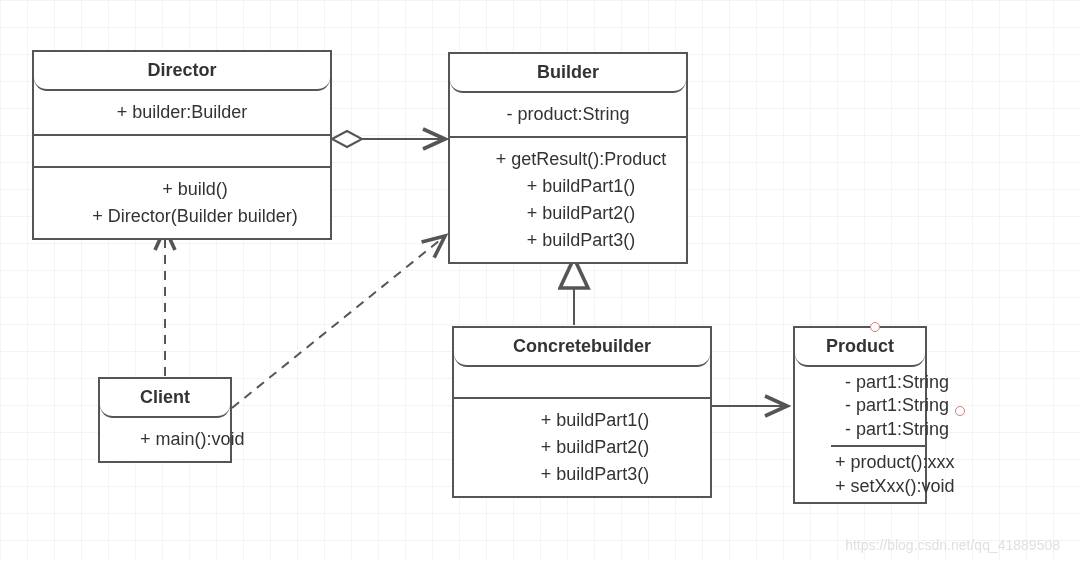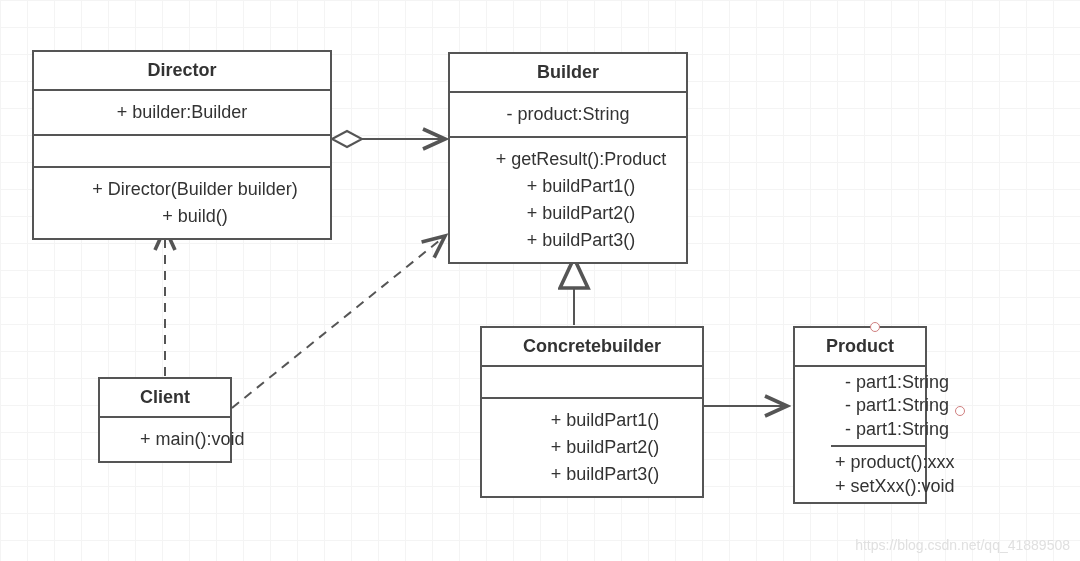--- a/index.html
+++ b/index.html
@@ -19,40 +19,41 @@
   .uml-box {
     position: absolute;
     background: #fff;
     border: 2px solid #555;
   }
   .uml-title {
     font-weight: bold;
     text-align: center;
     padding: 8px 14px;
     border-bottom: 2px solid #555;
+    border-radius: 13px;
   }
   .uml-section {
     padding: 8px 14px;
     border-bottom: 2px solid #555;
     min-height: 20px;
     line-height: 1.5;
     text-align: center;
   }
   .uml-section:last-child { border-bottom: none; padding-left: 40px; }
   .uml-section.empty { min-height: 32px; }
   .row { white-space: nowrap; }
   svg.connectors {
     position: absolute;
     top: 0; left: 0;
     width: 1080px; height: 561px;
     pointer-events: none;
   }
   .watermark {
     position: absolute;
-    right: 10px;
+    right: 20px;
     bottom: 8px;
     color: #e0e0e0;
     font-size: 14px;
     font-family: sans-serif;
   }
   .port {
     position: absolute;
     width: 10px; height: 10px;
     border: 1.5px solid #d08080;
     border-radius: 50%;
@@ -84,22 +85,22 @@
   <line x1="688" y1="406" x2="787" y2="406" stroke="#555" stroke-width="2" marker-end="url(#open-arrow)"></line>
 </svg>
 
 <div class="uml-box" style="left:32px; top:50px; width:300px;">
   <div class="uml-title">Director</div>
   <div class="uml-section">
     <div class="row">+ builder:Builder</div>
   </div>
   <div class="uml-section empty"></div>
   <div class="uml-section">
+    <div class="row">+ build()</div>
     <div class="row">+ Director(Builder builder)</div>
-    <div class="row">+ build()</div>
   </div>
 </div>
 
 <div class="uml-box" style="left:448px; top:52px; width:240px;">
   <div class="uml-title">Builder</div>
   <div class="uml-section">
     <div class="row">- product:String</div>
   </div>
   <div class="uml-section">
     <div class="row">+ getResult():Product</div>
@@ -109,21 +110,21 @@
   </div>
 </div>
 
 <div class="uml-box" style="left:98px; top:377px; width:134px;">
   <div class="uml-title">Client</div>
   <div class="uml-section">
     <div class="row">+ main():void</div>
   </div>
 </div>
 
-<div class="uml-box" style="left:480px; top:326px; width:224px;">
+<div class="uml-box" style="left:452px; top:326px; width:260px;">
   <div class="uml-title">Concretebuilder</div>
   <div class="uml-section empty"></div>
   <div class="uml-section">
     <div class="row">+ buildPart1()</div>
     <div class="row">+ buildPart2()</div>
     <div class="row">+ buildPart3()</div>
   </div>
 </div>
 
 <div class="uml-box" style="left:793px; top:326px; width:134px;">

